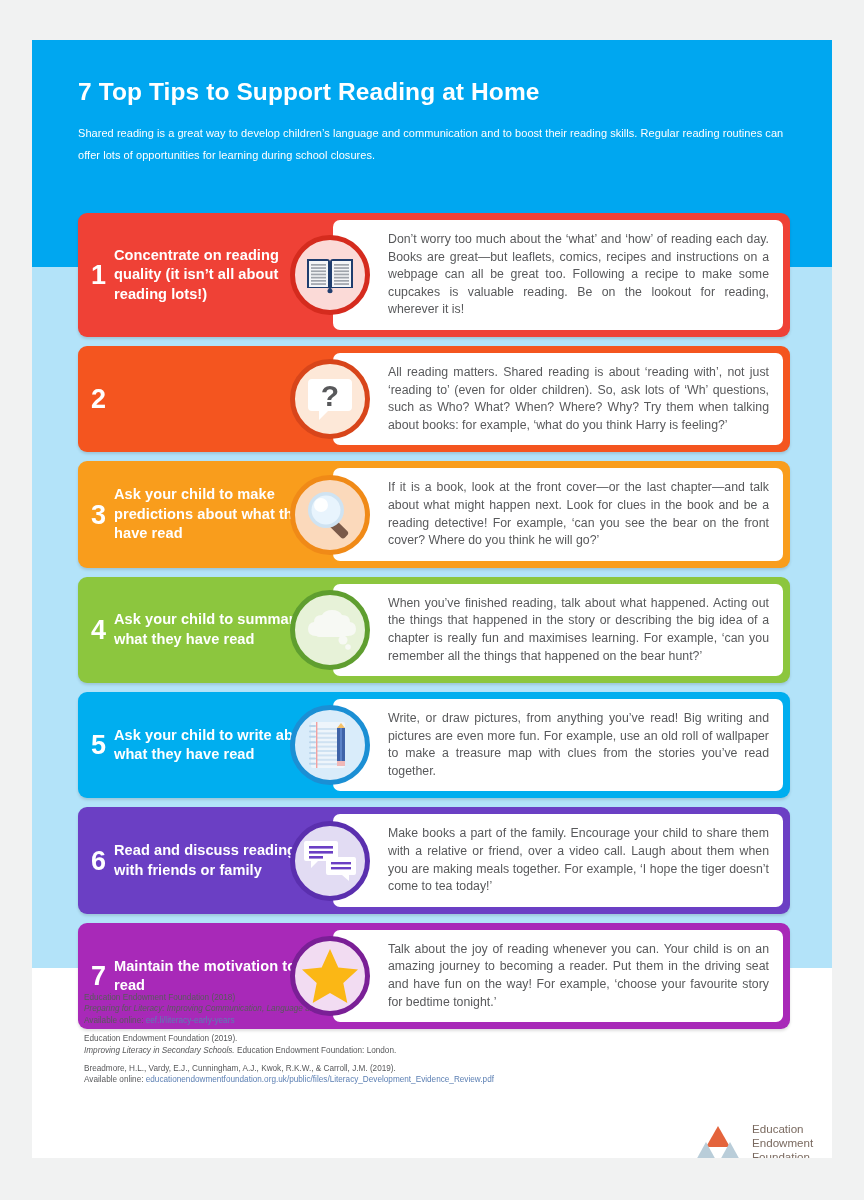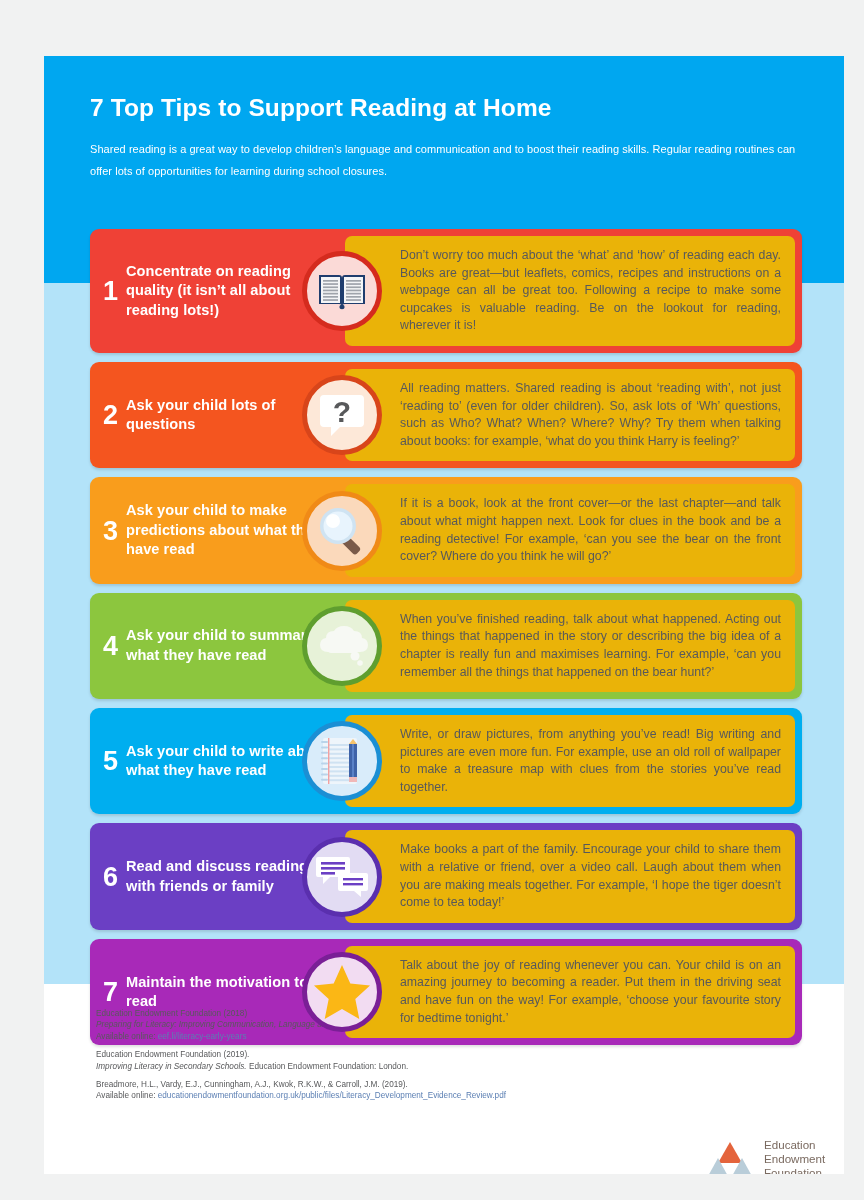--- a/index.html
+++ b/index.html
@@ -4,25 +4,24 @@
 <style>
   * { box-sizing: border-box; margin: 0; padding: 0; }
   html, body {
     width: 864px; height: 1200px;
     background: #f1f2f2;
     font-family: "Liberation Sans", sans-serif;
     overflow: hidden;
   }
   .page {
     position: absolute;
-    left: 32px; top: 56px;
+    left: 32px; top: 40px;
     width: 800px; height: 1118px;
     background: #ffffff;
     overflow: hidden;
-    margin-left: 12px;
   }
   .hdr-band {
     position: absolute; left: 0; top: 0; width: 100%; height: 227px;
     background: #00a7f0;
   }
   .body-band {
     position: absolute; left: 0; top: 227px; width: 100%; height: 701px;
     background: #b3e3f9;
   }
   .foot-band {
@@ -70,21 +69,21 @@
     z-index: 4;
   }
   .icon-circle {
     position: absolute; left: -43px; top: 50%;
     transform: translateY(-50%);
     width: 80px; height: 80px; border-radius: 50%;
     display: flex; align-items: center; justify-content: center;
   }
   .card-body {
     flex: 1 1 auto;
-    background: #eab308;
+    background: #ffffff;
     border-radius: 7px;
     margin: 7px 7px 7px 0;
     padding: 11px 14px 11px 55px;
     display: flex; align-items: center;
     position: relative; z-index: 2;
   }
   .card-text {
     color: #58595b; font-size: 12.3px; line-height: 17.6px;
     text-align: justify; letter-spacing: .02px;
   }
@@ -153,21 +152,20 @@
       </svg>
       </div>
     </div>
     <div class="card-body">
       <div class="card-text">Don’t worry too much about the ‘what’ and ‘how’ of reading each day. Books are great—but leaflets, comics, recipes and instructions on a webpage can all be great too. Following a recipe to make some cupcakes is valuable reading. Be on the lookout for reading, wherever it is!</div>
     </div>
       </div>
       <div class="card" style="background: rgb(244, 85, 31);">
     <div class="card-left">
       <div class="num">2</div>
-      <div class="card-title">Ask your child lots of questions</div>
     </div>
     <div class="icon-wrap">
       <div class="icon-circle" style="background:#fde8d8;border:5px solid #d8451a;">
         <svg class="ic" width="48" height="48" viewBox="0 0 48 48">
         <path d="M6 4 h36 q4 0 4 4 v24 q0 4-4 4 H22 l-9 9 v-9 H6 q-4 0-4-4 V8 q0-4 4-4 z" fill="#ffffff"></path>
         <text x="24" y="31" text-anchor="middle" font-family="Liberation Sans, sans-serif" font-size="30" font-weight="bold" fill="#58595b">?</text>
       </svg>
       </div>
     </div>
     <div class="card-body">

